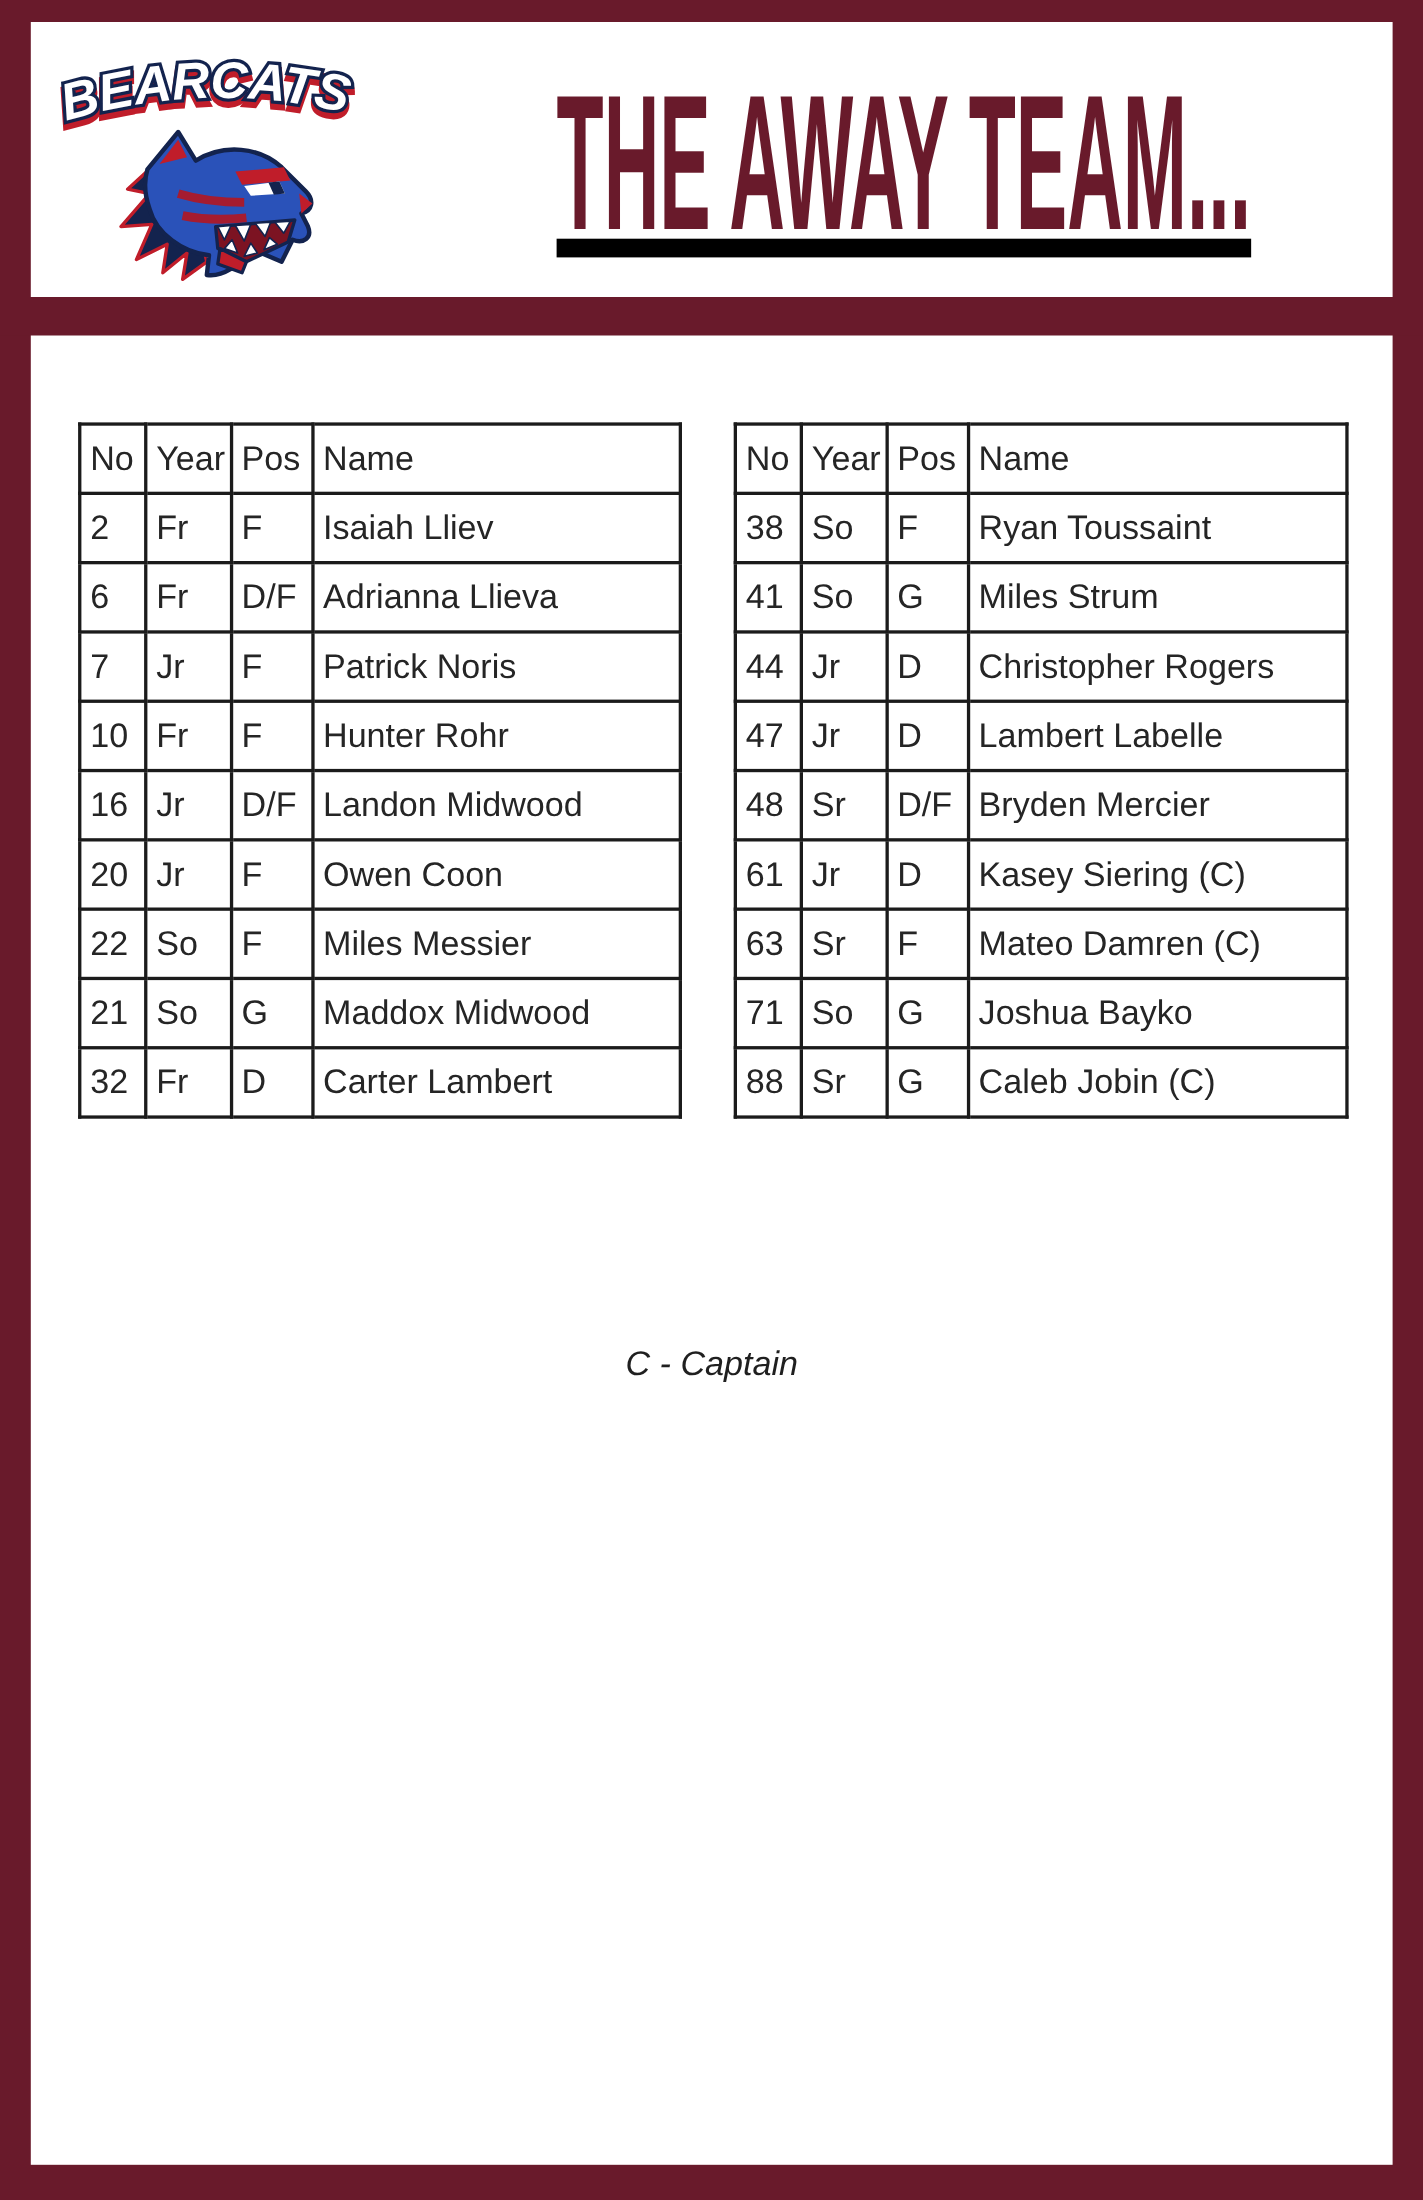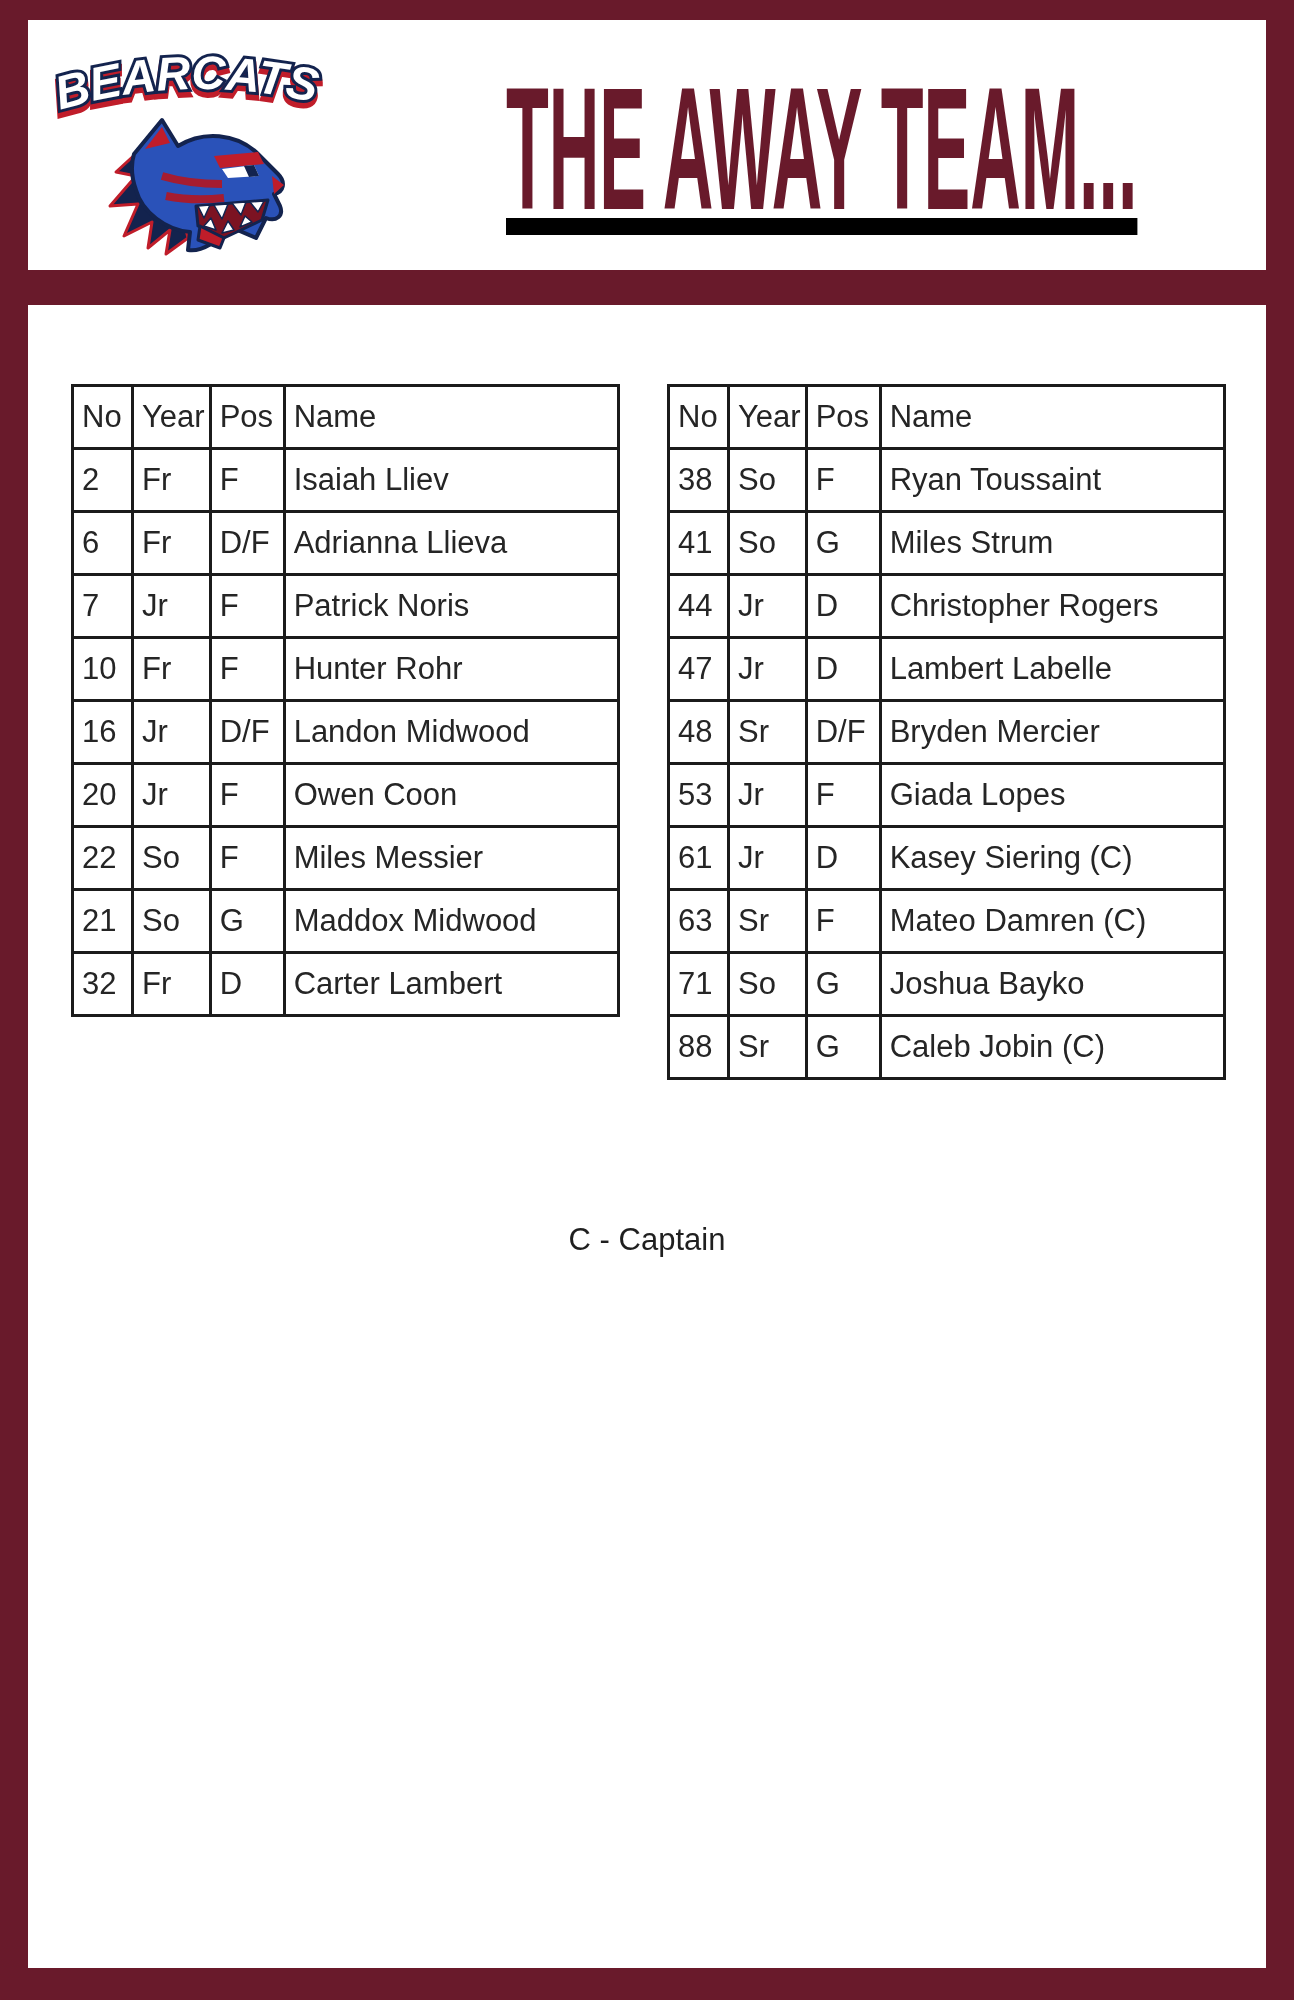--- a/index.html
+++ b/index.html
@@ -61,20 +61,21 @@
   }
   .c-no{width:60px;}
   .c-year{width:75px;}
   .c-pos{width:74px;}
   .tbl-left .c-name{width:334px;}
   .tbl-right .c-name{width:344px;}
   
   .footnote{
     position:absolute;left:0;top:1202px;width:100%;
     text-align:center;
+    font-style:italic;
     font-size:31px;
     color:#1f1f1f;
   }
 </style>
 </head>
 <body>
 
 <div class="page">
 
   <div class="inner">
@@ -240,26 +241,20 @@
             <td>D</td>
             <td>Lambert Labelle</td>
           </tr>
           <tr>
             <td>48</td>
             <td>Sr</td>
             <td>D/F</td>
             <td>Bryden Mercier</td>
           </tr>
           <tr>
-            <td>53</td>
-            <td>Jr</td>
-            <td>F</td>
-            <td>Giada Lopes</td>
-          </tr>
-          <tr>
             <td>61</td>
             <td>Jr</td>
             <td>D</td>
             <td>Kasey Siering (C)</td>
           </tr>
           <tr>
             <td>63</td>
             <td>Sr</td>
             <td>F</td>
             <td>Mateo Damren (C)</td>

